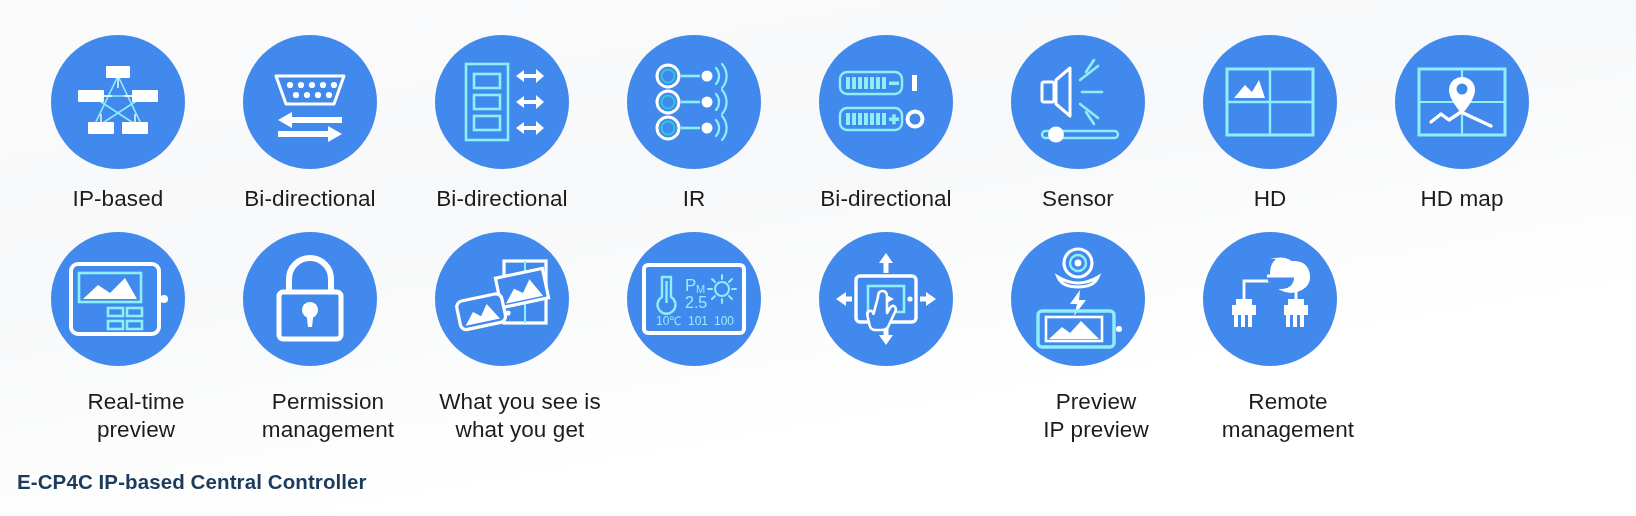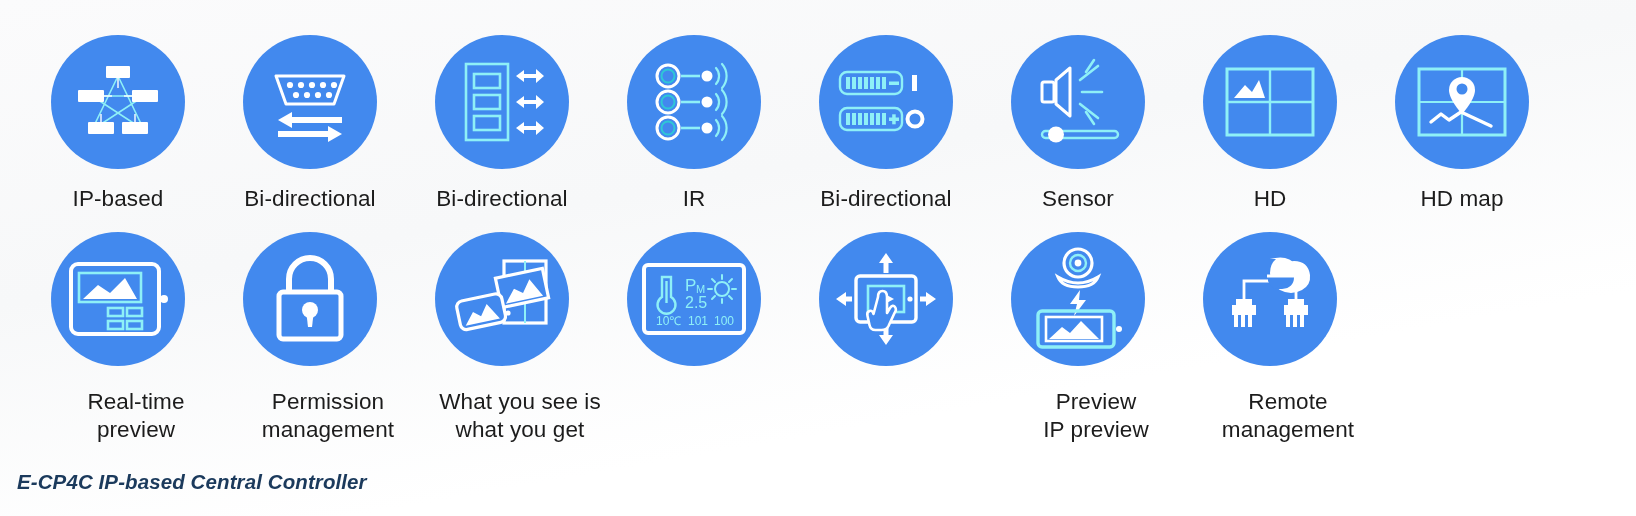--- a/index.html
+++ b/index.html
@@ -80,21 +80,20 @@
   .footer-title {
     position: absolute;
     left: 17px;
     bottom: 22px;
     font-size: 20.5px;
     font-weight: bold;
     color: #1b3a5c;
     letter-spacing: 0.1px;
     font-family: "Liberation Sans", sans-serif;
     white-space: nowrap;
-    font-style: italic;
   }
 
   
   .row2 { margin-top: 0; }
 </style>
 </head>
 <body>
 
 <div id="page">
 

